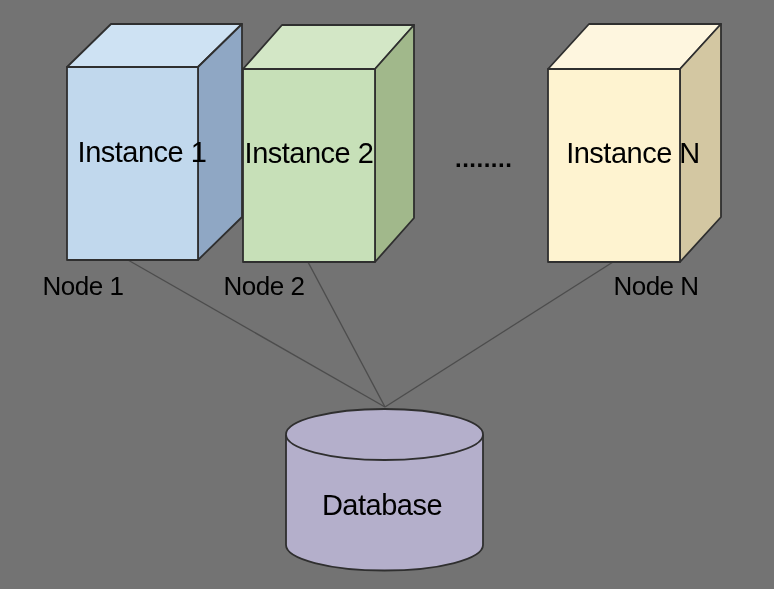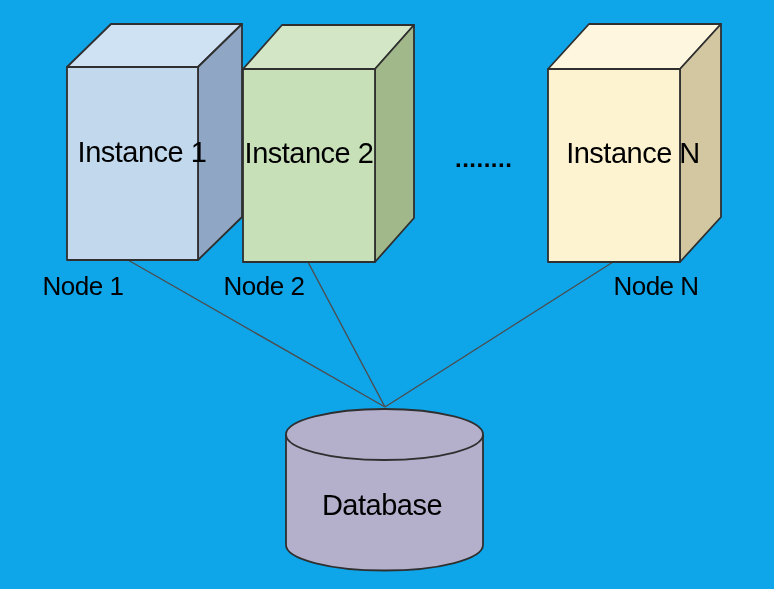--- a/index.html
+++ b/index.html
@@ -5,21 +5,21 @@
   html, body {
     margin: 0;
     padding: 0;
     background: #ffffff;
     font-family: "Liberation Sans", sans-serif;
   }
   .canvas {
     position: relative;
     width: 774px;
     height: 589px;
-    background: #0ea5e9;
+    background: #737373;
     overflow: hidden;
   }
   svg text {
     font-family: "Liberation Sans", sans-serif;
     fill: #000000;
   }
   .instance-label {
     font-size: 29px;
     letter-spacing: -0.5px;
   }

